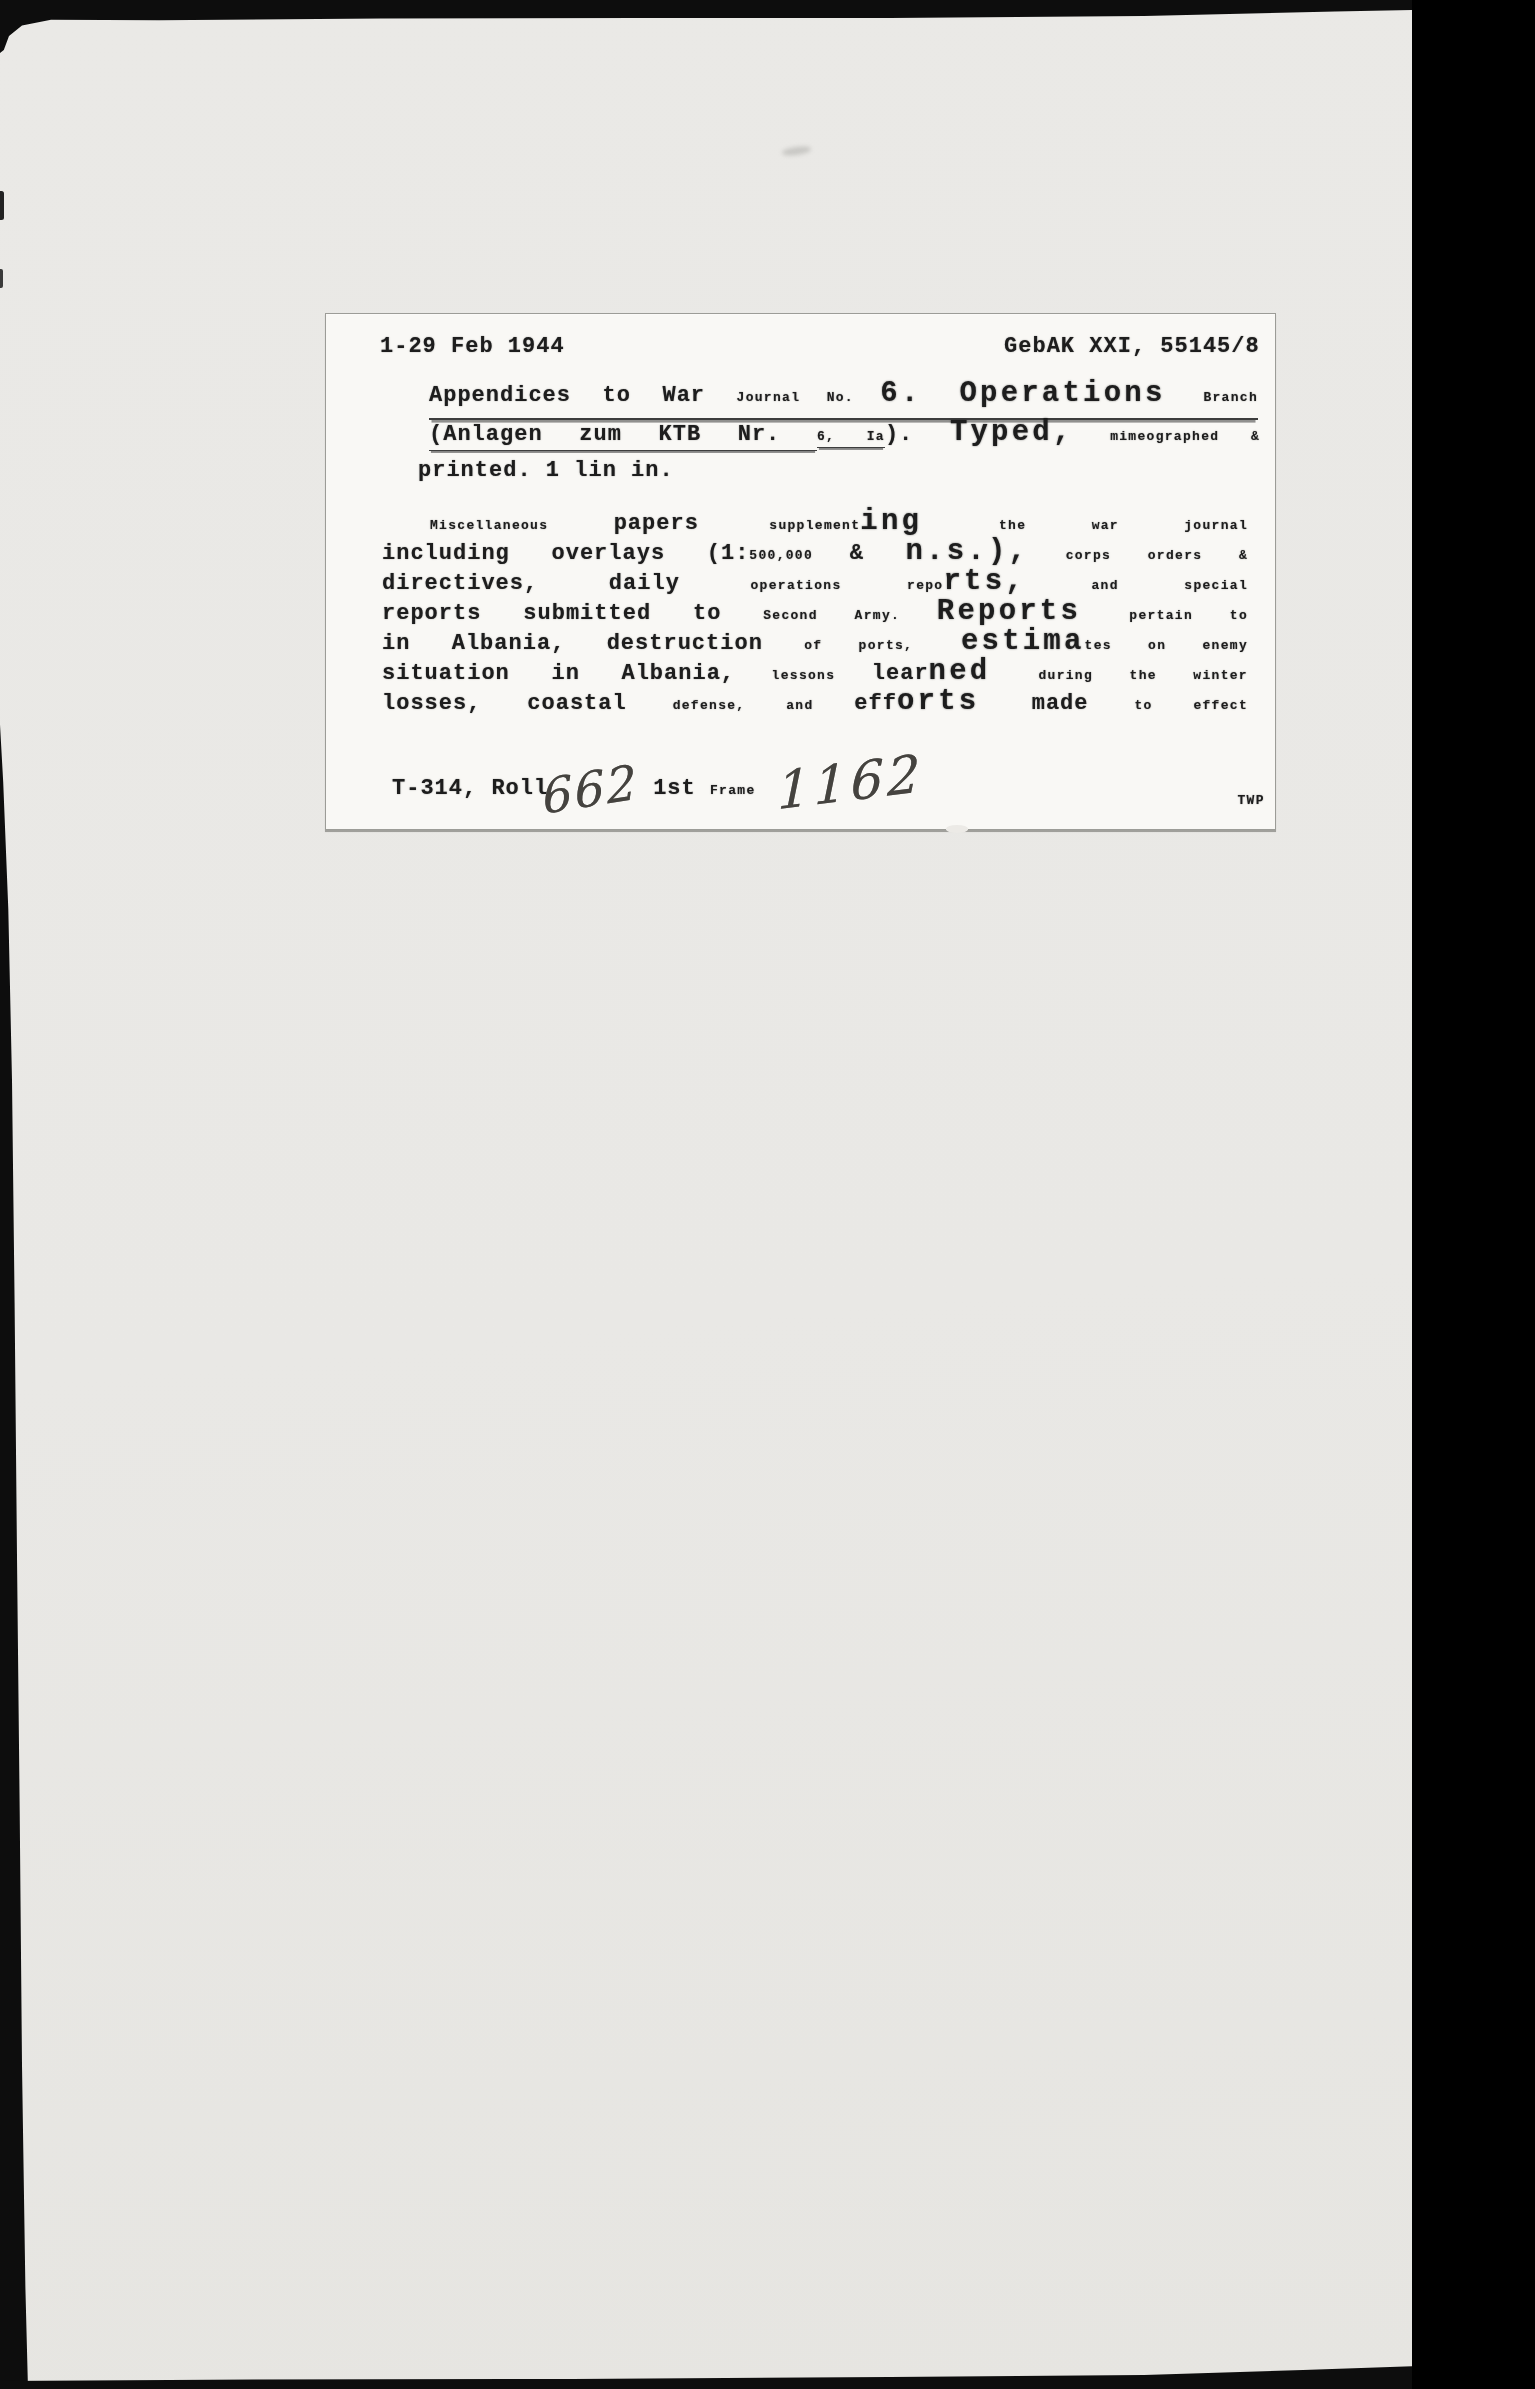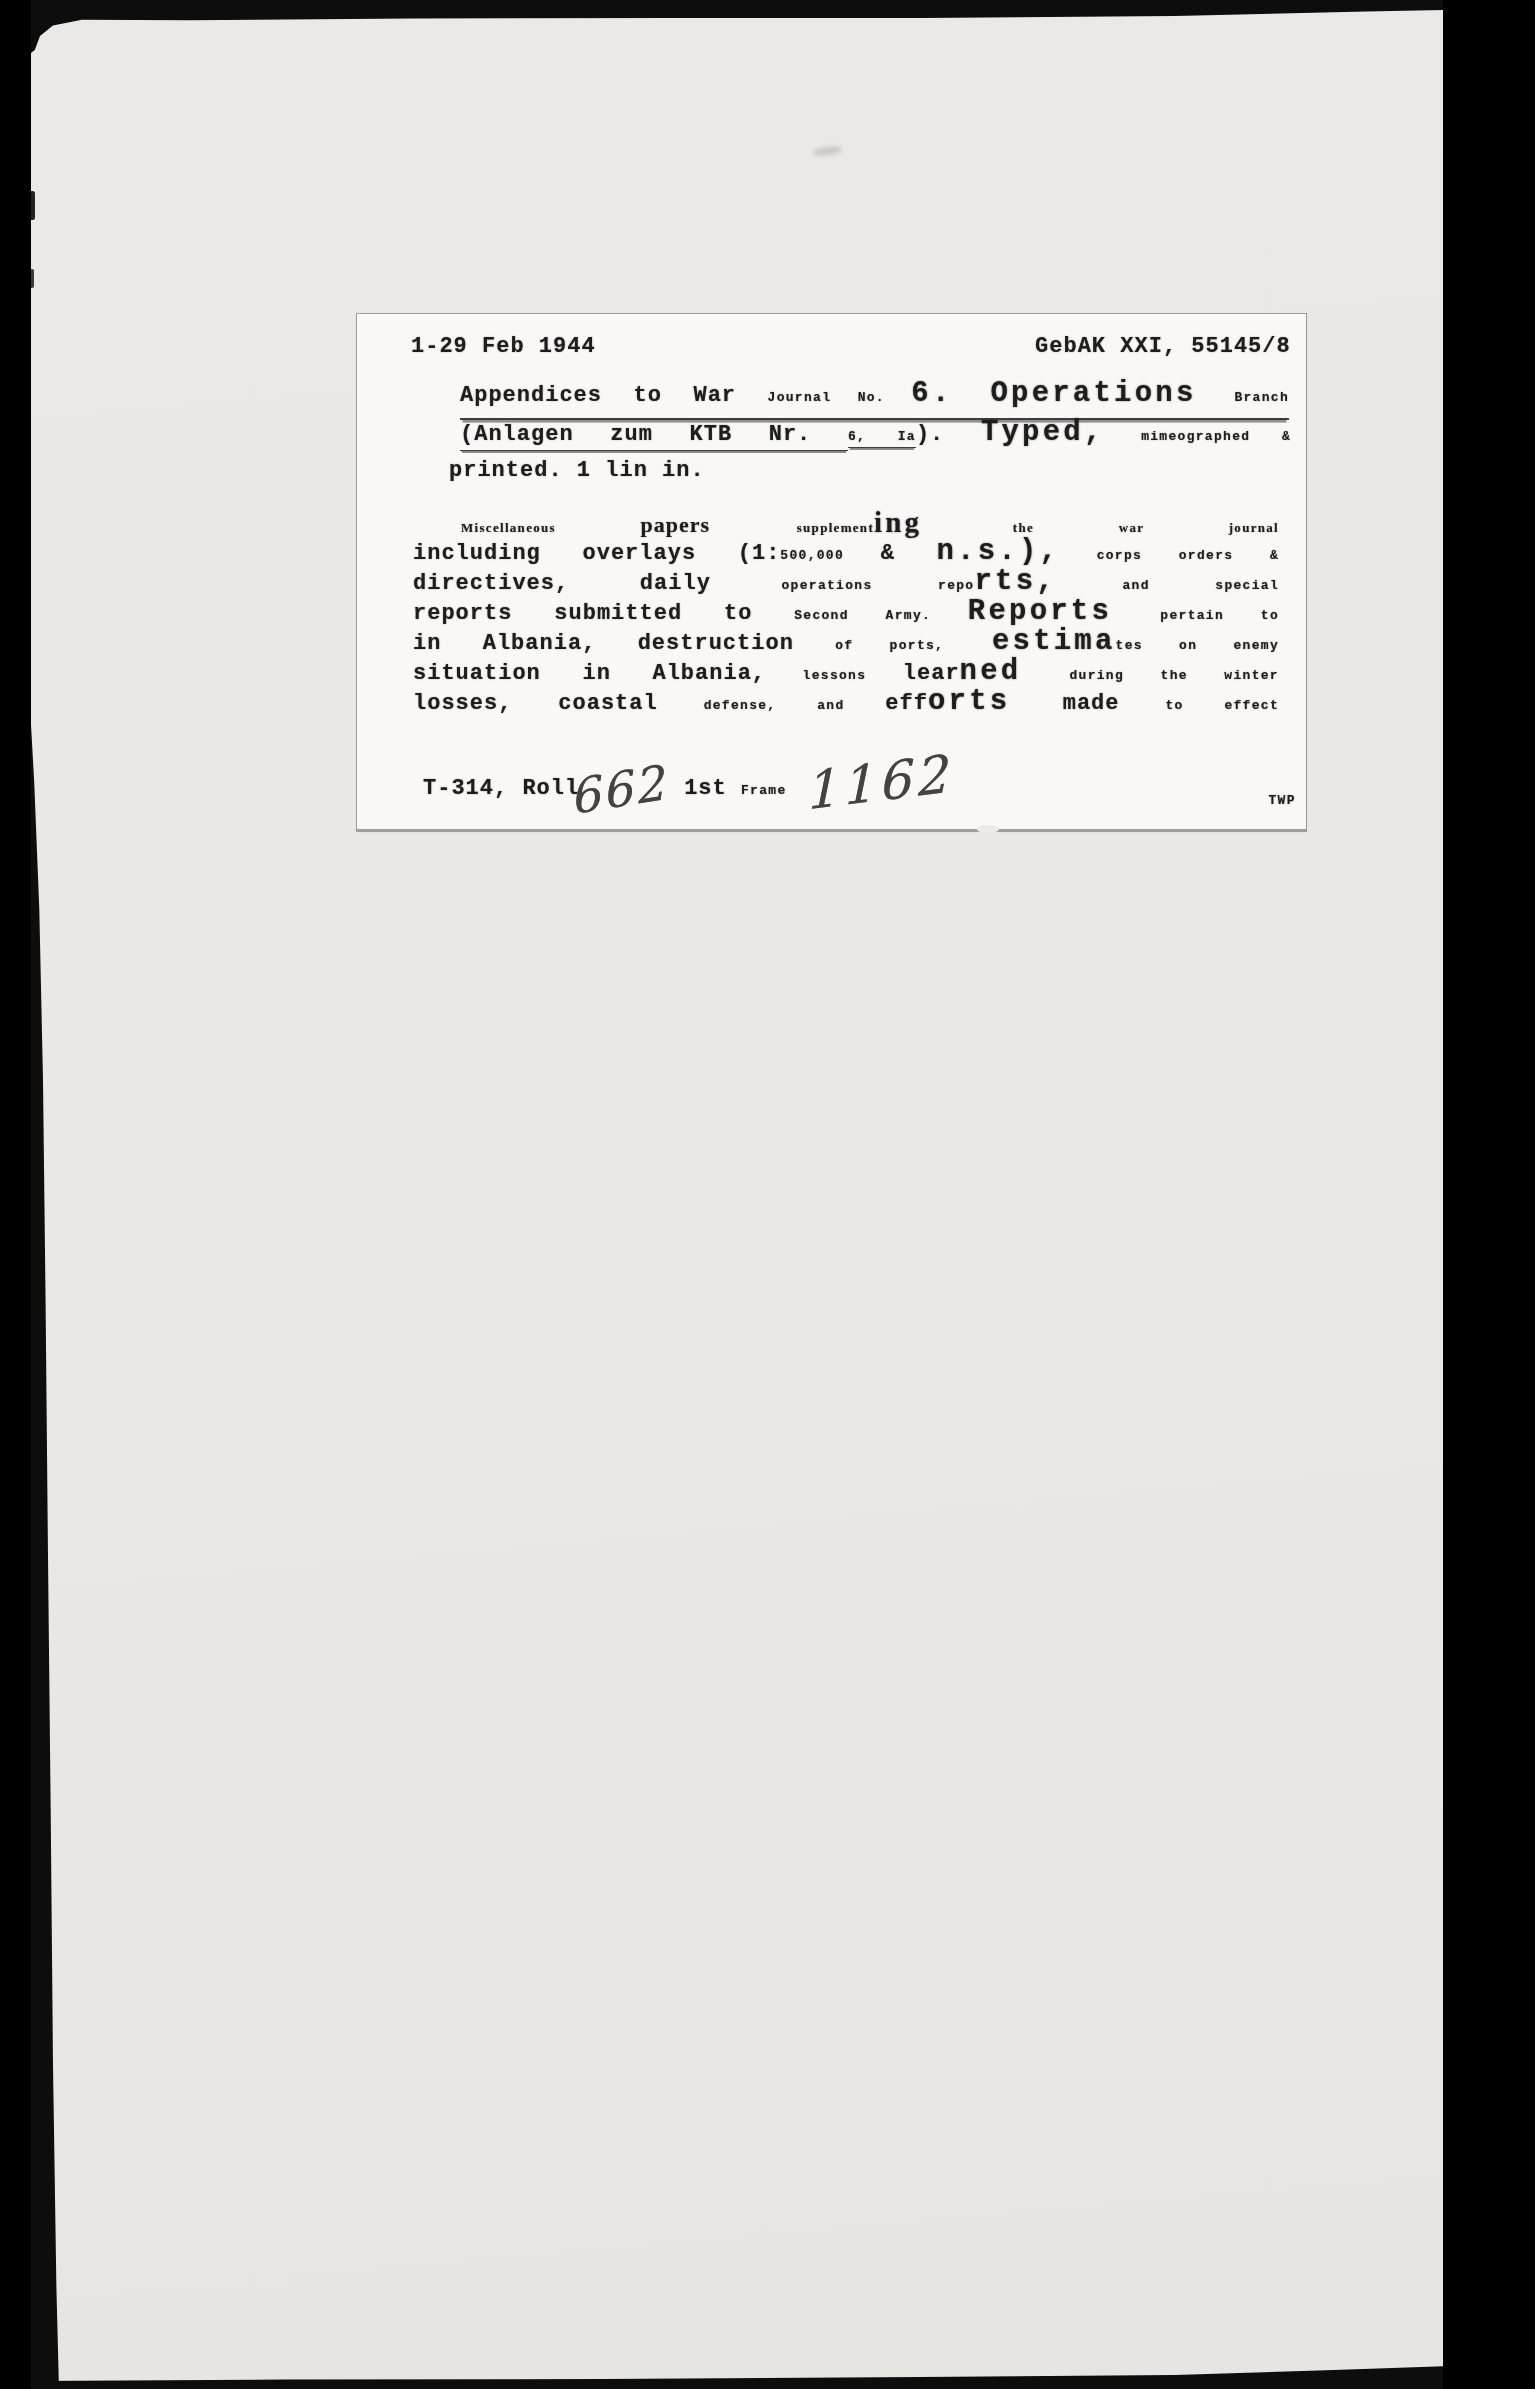--- a/index.html
+++ b/index.html
@@ -1,18 +1,18 @@
 <!DOCTYPE html>
 <html style="font-size:10.2px"><head>
 <meta charset="utf-8">
 <style>
   html,body{margin:0;padding:0;background:#000;}
   #frame{position:relative;width:1412px;height:2389px;overflow:hidden;
          background:linear-gradient(175deg,#eae9e6 0%,#e9e8e5 55%,#e6e5e1 100%);
-         font-family:"Liberation Mono","DejaVu Sans Mono",monospace;margin-left:31px;}
+         font-family:"Liberation Mono","DejaVu Sans Mono",monospace;}
 
   
   .edge{position:absolute;background:#0d0d0d;}
   .edge-top{left:0;top:0;width:1535px;height:57px;
     clip-path:polygon(0 0,1535px 0,1535px 9px,1500px 3.8px,1462px 9px,1335px 11.4px,1144px 16px,890px 18px,635px 18px,381px 18.4px,159px 20.3px,51px 19.7px,22px 25.4px,9px 36px,3.8px 50px,0 53px);}
   .edge-right{left:1500px;top:0;width:36px;height:1970px;
     clip-path:polygon(3.8px 0,36px 0,36px 1945px,28px 1943px,24px 1817px,19.7px 1525px,15.3px 1239px,10.2px 763px,5.7px 318px,3.2px 76px);}
   .edge-left{left:0;top:718px;width:30.5px;height:1671px;
     clip-path:polygon(0 6.4px,3.2px 64px,8.3px 191px,12px 362px,14.6px 585px,17px 839px,19.7px 1093px,22px 1347px,25.4px 1570px,28px 1671px,0 1671px);}
   .edge-bottom{left:0;top:2358px;width:1535px;height:32px;
@@ -40,21 +40,21 @@
 
   .hdr{position:absolute;top:19px;left:54px;right:15.3px;display:flex;
        justify-content:space-between;line-height:28px;}
   .t1{top:64px;left:103px;width:829px;border-bottom:2.5px solid rgba(28,28,28,.85);
       box-shadow:0 5.1px 0 -2.5px rgba(40,40,40,.5);padding-bottom:3.2px;}
   .t2{top:103px;left:103px;width:831px;}
   .t3{top:141px;left:92px;}
 
   .para{position:absolute;top:193px;left:56px;width:866px;}
   .pl{height:30px;line-height:30px;text-align:justify;text-align-last:justify;}
-  .pl:first-child{padding-left:48px;box-sizing:border-box;font-family:Liberation Serif, serif;}
+  .pl:first-child{padding-left:48px;box-sizing:border-box;}
   .pl.pl-last{text-align:left;text-align-last:left;}
 
   .ft{position:absolute;top:452px;left:66px;line-height:32px;white-space:nowrap;}
   .hw{font-family:"DejaVu Serif","Liberation Serif",serif;font-style:italic;font-weight:400;
       color:#45433f;text-shadow:0 0 0.6px rgba(70,68,64,.6);display:inline-block;}
   .hw-roll{font-size:48px;transform:rotate(-9deg) skewX(-6deg);vertical-align:-12.7px;
            margin-left:-6.4px;margin-right:14px;letter-spacing:1.9px;}
   .hw-frame{font-size:52px;transform:rotate(-7deg) skewX(-8deg);vertical-align:-6.4px;
             margin-left:21.6px;letter-spacing:3.8px;}
   .twp{position:absolute;top:479px;right:10.2px;}

